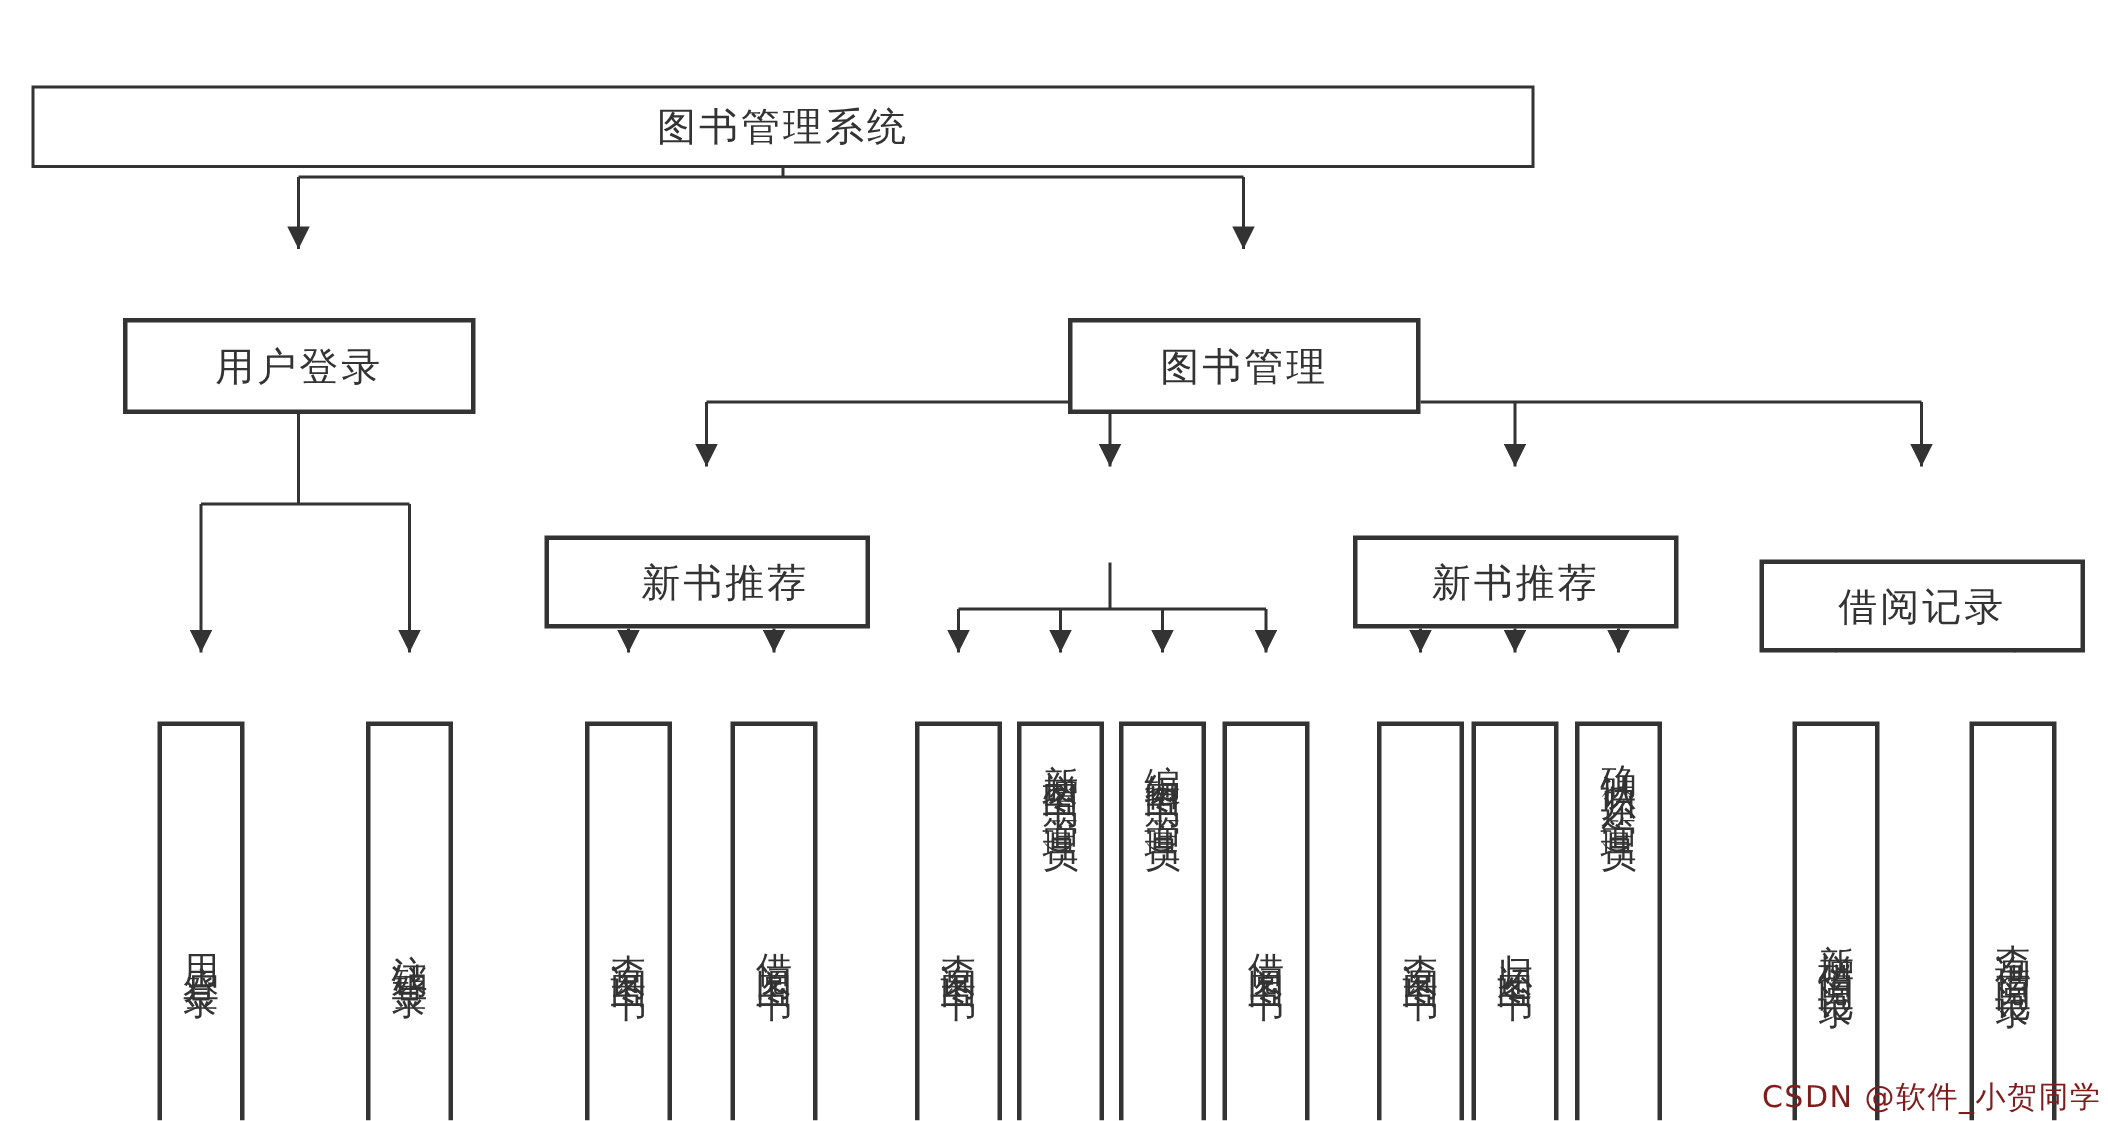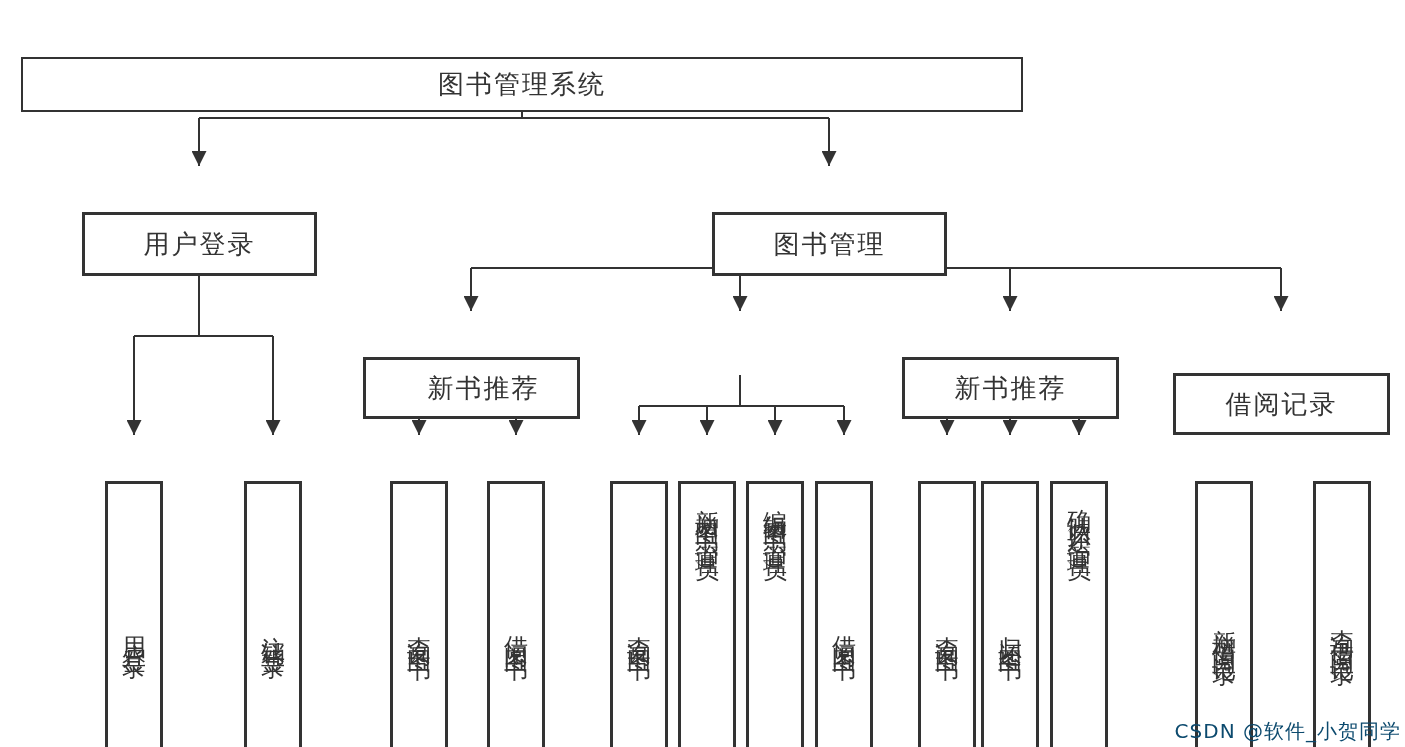--- a/index.html
+++ b/index.html
@@ -60,21 +60,21 @@
   .leaf11 { left:1050px; }
   .leaf12 { left:1195px; }
   .leaf13 { left:1313px; }
 
   .connectors { position:absolute; left:0; top:0; width:1405px; height:747px; }
 
   .watermark {
     position:absolute;
     right:4px; bottom:2px;
     font-size:20px;
-    color:#0c4a6e;
+    color:#7f1d1d;
     letter-spacing:1px;
     white-space:nowrap;
   }
 </style>
 </head>
 <body>
 
 <div class="canvas">
 
   <svg class="connectors" width="1405" height="747" viewBox="0 0 1405 747" xmlns="http://www.w3.org/2000/svg">

